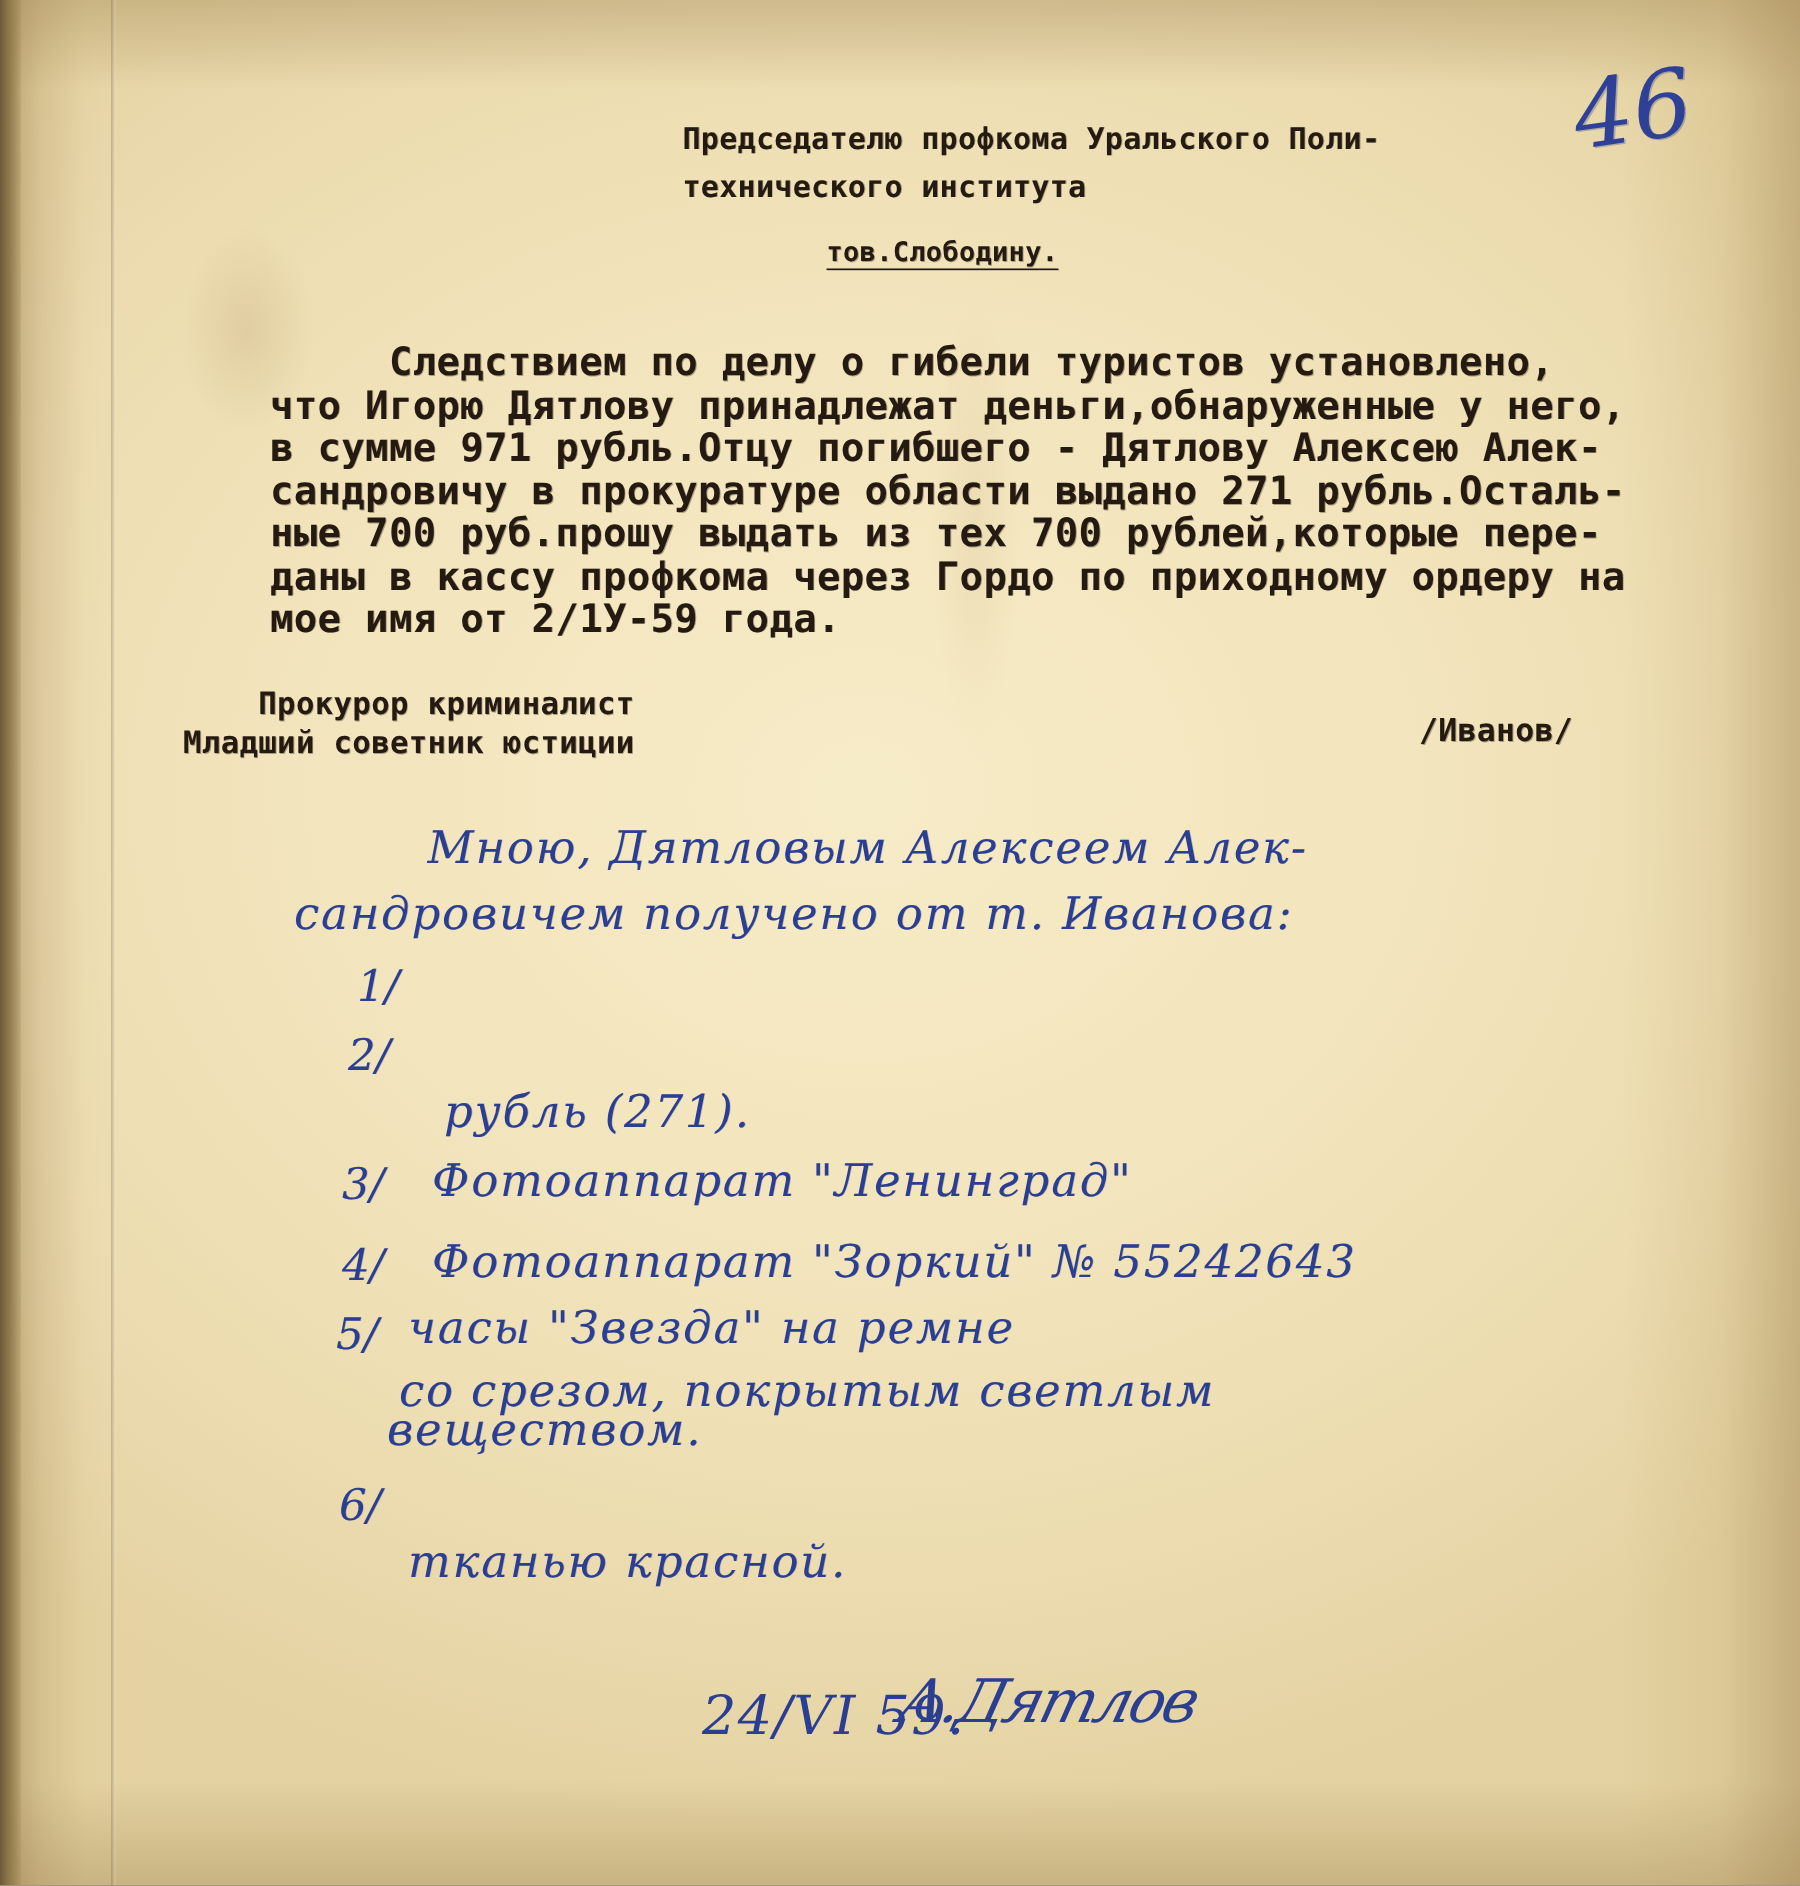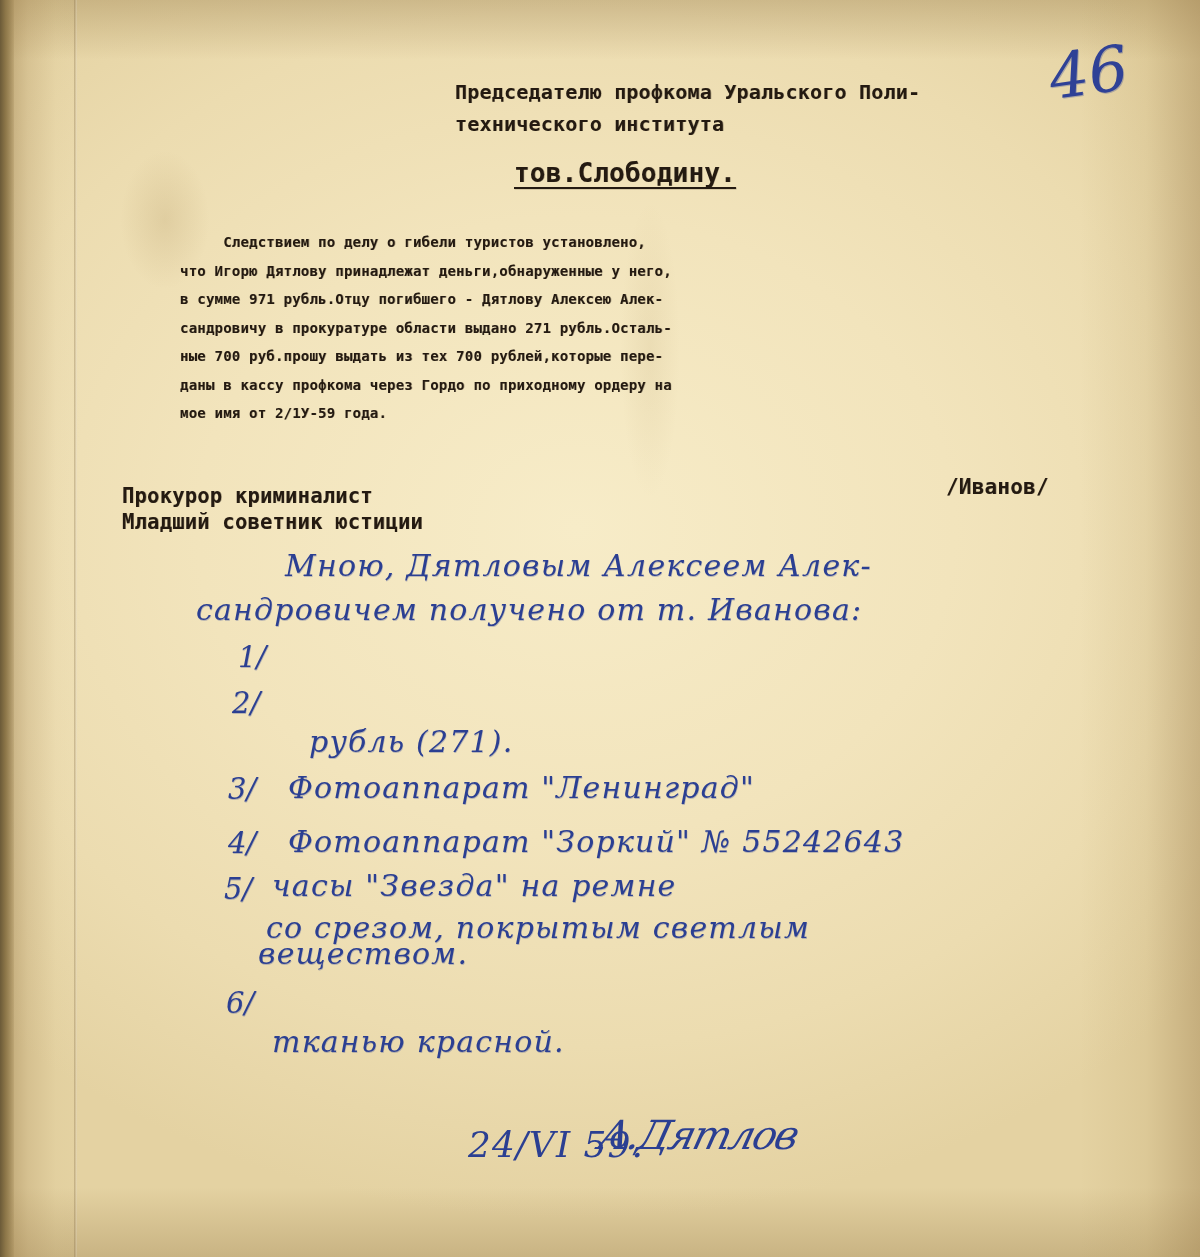--- a/index.html
+++ b/index.html
@@ -83,37 +83,38 @@
     white-space: pre;
     text-shadow: 0.6px 0.4px 0 rgba(40,28,16,0.35);
   }
   .addressee {
     left: 455px;
     top: 76px;
     font-size: 20px;
     line-height: 32px;
   }
   .salutation {
-    left: 514px;
+    left: 551px;
     top: 158px;
-    font-size: 26px;
+    font-size: 18px;
     text-decoration: underline;
     text-underline-offset: 5px;
   }
   .body-text {
     left: 180px;
     top: 228px;
-    font-size: 14px;
+    font-size: 26px;
     line-height: 28.5px;
   }
   .signer {
     left: 122px;
-    top: 483px;
+    top: 456px;
     font-size: 20.5px;
     line-height: 26px;
+    text-align: right;
   }
   .signer-name {
     left: 946px;
     top: 475px;
     font-size: 21px;
   }
 
   
   .hand {
     position: absolute;
@@ -192,21 +193,21 @@
 <span>Младший советник юстиции</span></div>
 
   <div class="typed signer-name">/Иванов/</div>
 
   <div class="hand hw-line" style="left:285px; top:548px;">Мною, Дятловым Алексеем Алек-</div>
   <div class="hand hw-line" style="left:196px; top:592px;text-align:right;">сандровичем получено от т. Иванова:</div>
 
   <div class="hand hw-num" style="left:238px; top:640px;">1/</div>
 
   <div class="hand hw-num" style="left:232px; top:686px;">2/</div>
-  <div class="hand hw-line" style="left:309px; top:724px;">рубль (271).</div>
+  <div class="hand hw-line" style="left:296px; top:724px;">рубль (271).</div>
 
   <div class="hand hw-num" style="left:228px; top:772px;">3/</div>
   <div class="hand hw-line" style="left:288px; top:770px;">Фотоаппарат "Ленинград"</div>
 
   <div class="hand hw-num" style="left:228px; top:826px;">4/</div>
   <div class="hand hw-line" style="left:288px; top:824px;">Фотоаппарат "Зоркий" № 55242643</div>
 
   <div class="hand hw-num" style="left:224px; top:872px;">5/</div>
   <div class="hand hw-line" style="left:272px; top:868px;">часы "Звезда" на ремне</div>
   <div class="hand hw-line" style="left:266px; top:910px;">со срезом, покрытым светлым</div>

